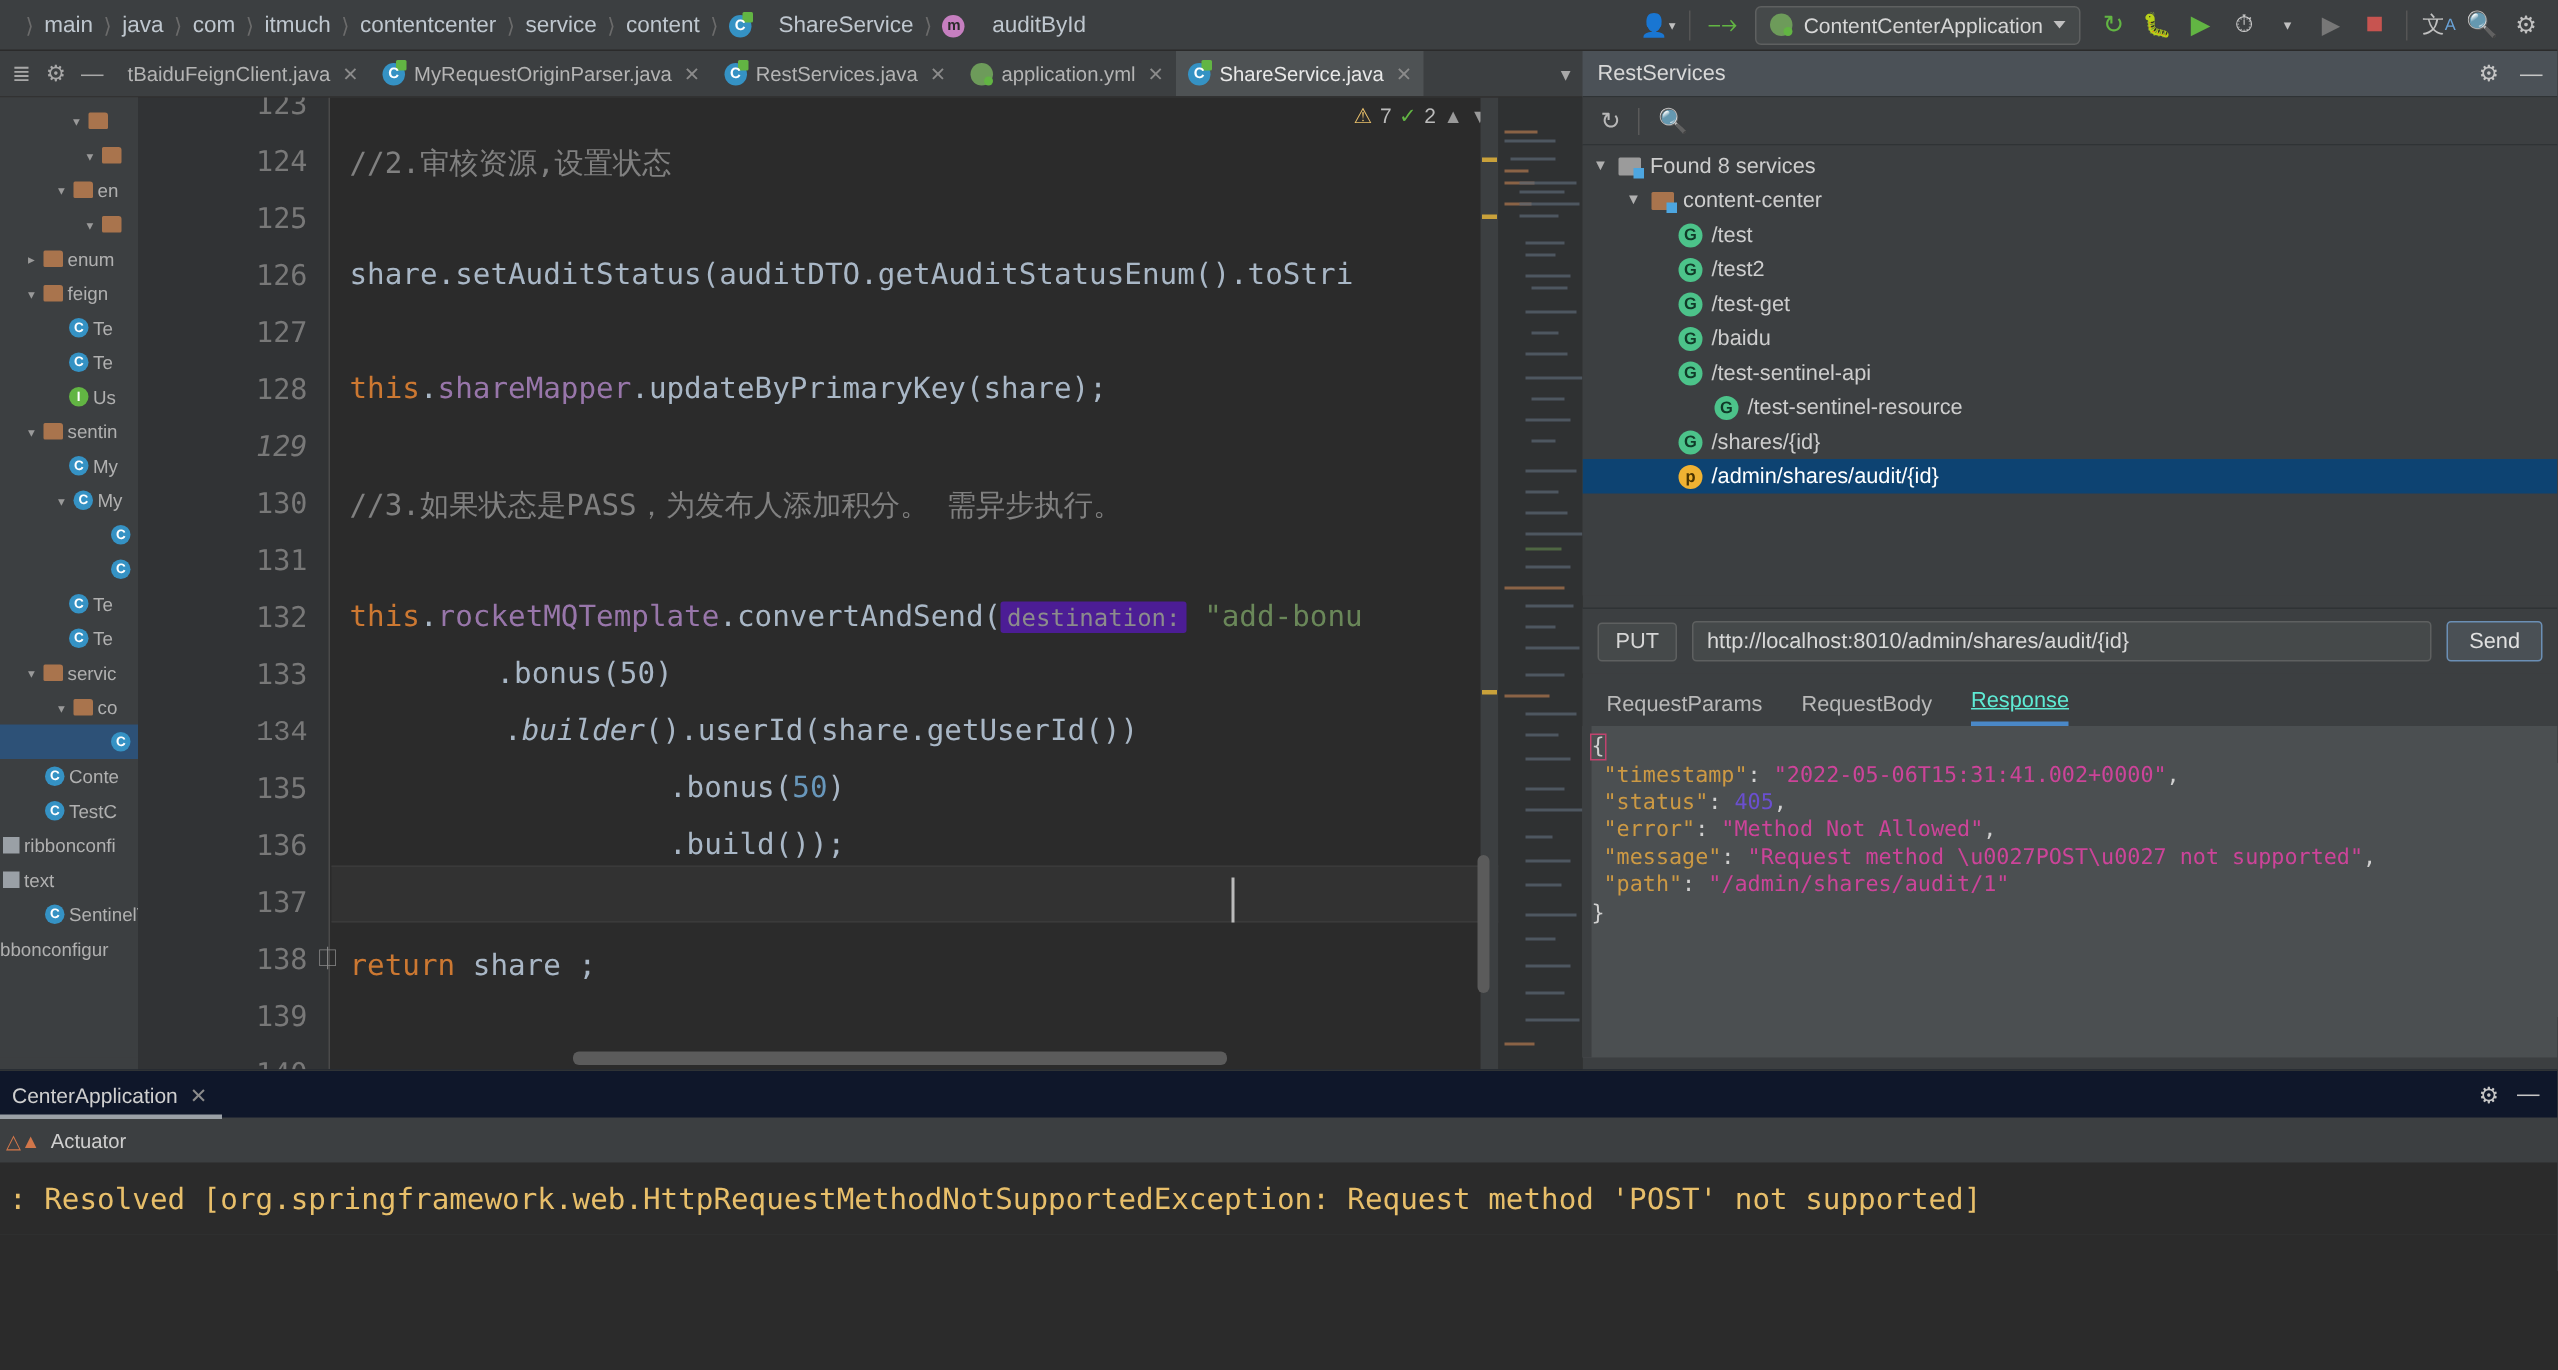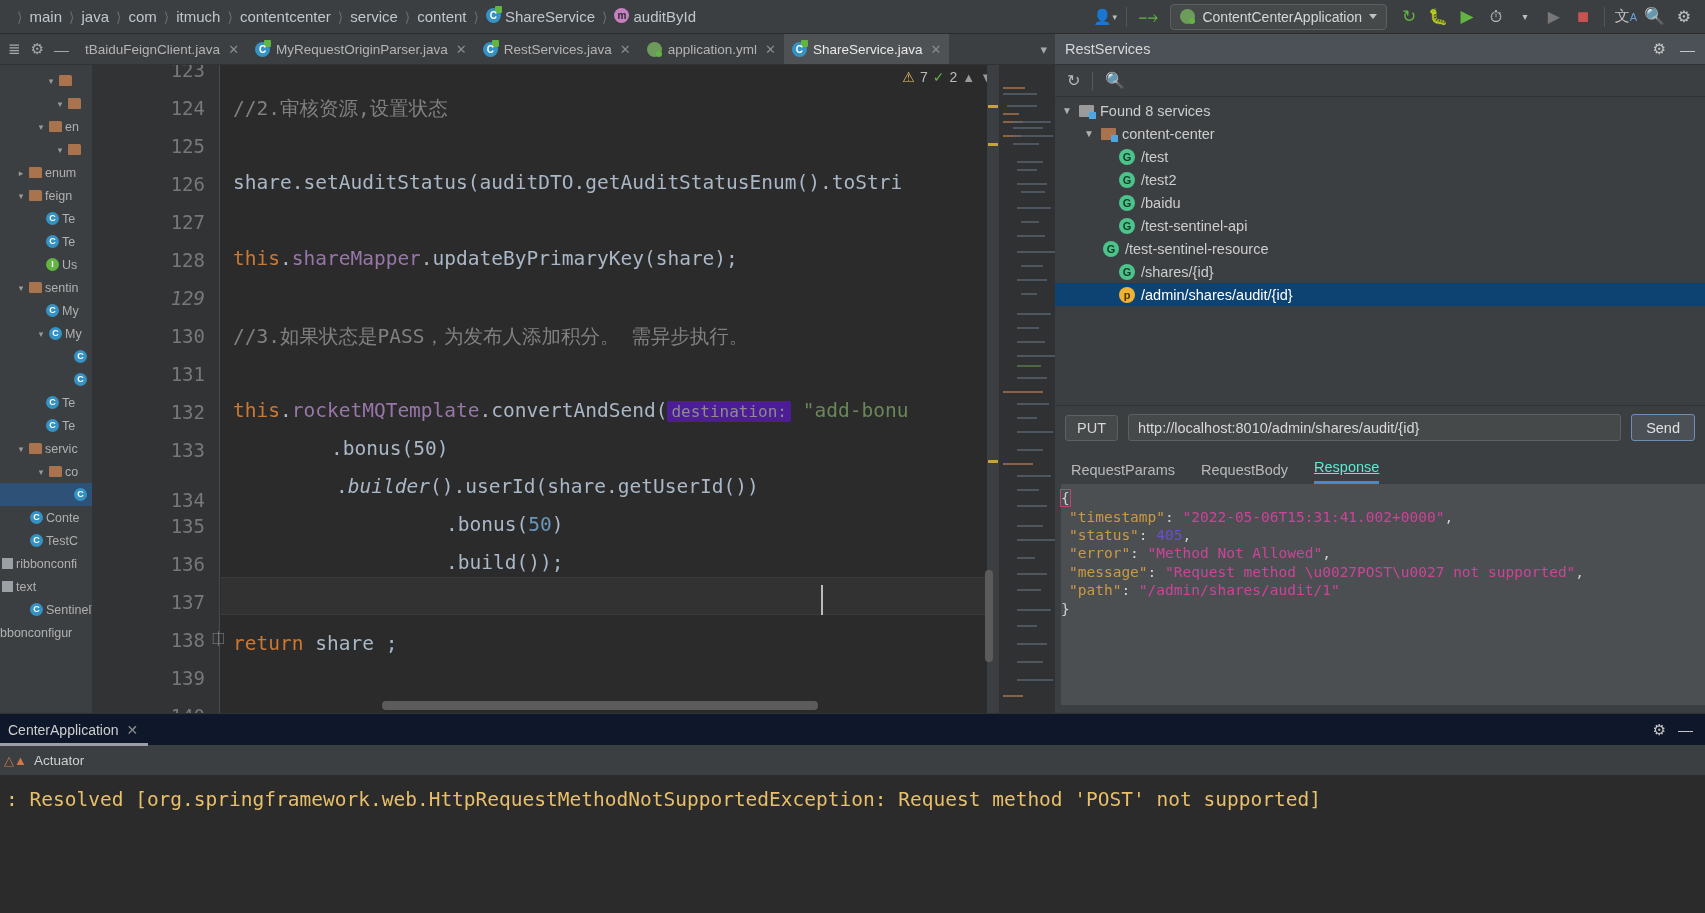--- a/index.html
+++ b/index.html
@@ -14,21 +14,21 @@
 
   
   .toolbar{
     position:absolute; left:0; top:0; width:1705px; height:34px;
     background:#3c3f41; display:flex; align-items:center;
     border-bottom:1px solid #2b2b2b;
   }
   .crumbs{ display:flex; align-items:center; padding-left:10px; font-size:15px; color:#a9b7c6; }
   .crumbs .sep{ color:#6b6b6b; margin:0 7px; font-size:14px; }
   .crumbs .crumb{ color:#bfc7cf; }
-  .crumbs .crumb.cls{ display:flex; align-items:flex-start; gap:4px; }
+  .crumbs .crumb.cls{ display:flex; align-items:flex-end; gap:18px; }
 
   .ico-circle{
     display:inline-block; width:15px; height:15px; border-radius:50%;
     position:relative; flex:none;
   }
   .ico-c{ background:#3592c4; }
   .ico-c::after{ content:"C"; position:absolute; inset:0; font-size:10px; line-height:15px;
     text-align:center; color:#fff; font-weight:bold; }
   .ico-c::before{ content:""; position:absolute; right:-1px; top:-2px; width:7px; height:7px;
     background:#62b543; border-radius:1px; }
@@ -432,21 +432,21 @@
       <div class="lnum" style="top:32px;">124</div>
       <div class="lnum" style="top:70px;">125</div>
       <div class="lnum" style="top:108px;">126</div>
       <div class="lnum" style="top:146px;">127</div>
       <div class="lnum" style="top:184px;">128</div>
       <div class="lnum" style="top:222px;font-style:italic;">129</div>
       <div class="lnum" style="top:260px;">130</div>
       <div class="lnum" style="top:298px;">131</div>
       <div class="lnum" style="top:336px;">132</div>
       <div class="lnum" style="top:374px;">133</div>
-      <div class="lnum" style="top:424px;">134</div>
+      <div class="lnum" style="top:412px;font-family:Liberation Mono, monospace;">134</div>
       <div class="lnum" style="top:450px;">135</div>
       <div class="lnum" style="top:488px;">136</div>
       <div class="lnum" style="top:526px;">137</div>
       <div class="lnum" style="top:564px;">138</div>
       <div class="lnum" style="top:602px;">139</div>
       <div class="lnum" style="top:640px;">140</div>
     </div>
 
     <div class="curline" style="top:512px;"></div>
 
@@ -560,27 +560,31 @@
     <div class="trow" style="padding-left:64px">
       <span class="mic g"></span>
       <span>/test</span>
     </div>
     <div class="trow" style="padding-left:64px">
       <span class="mic g"></span>
       <span>/test2</span>
     </div>
     <div class="trow" style="padding-left:64px">
       <span class="mic g"></span>
+      <span>/test-get</span>
+    </div>
+    <div class="trow" style="padding-left:64px">
+      <span class="mic g"></span>
       <span>/baidu</span>
     </div>
     <div class="trow" style="padding-left:64px">
       <span class="mic g"></span>
       <span>/test-sentinel-api</span>
     </div>
-    <div class="trow" style="padding-left:48px">
+    <div class="trow" style="padding-left:88px">
       <span class="mic g"></span>
       <span>/test-sentinel-resource</span>
     </div>
     <div class="trow" style="padding-left:64px">
       <span class="mic g"></span>
       <span>/shares/{id}</span>
     </div>
     <div class="trow sel" style="padding-left:64px">
       <span class="mic p"></span>
       <span>/admin/shares/audit/{id}</span>

